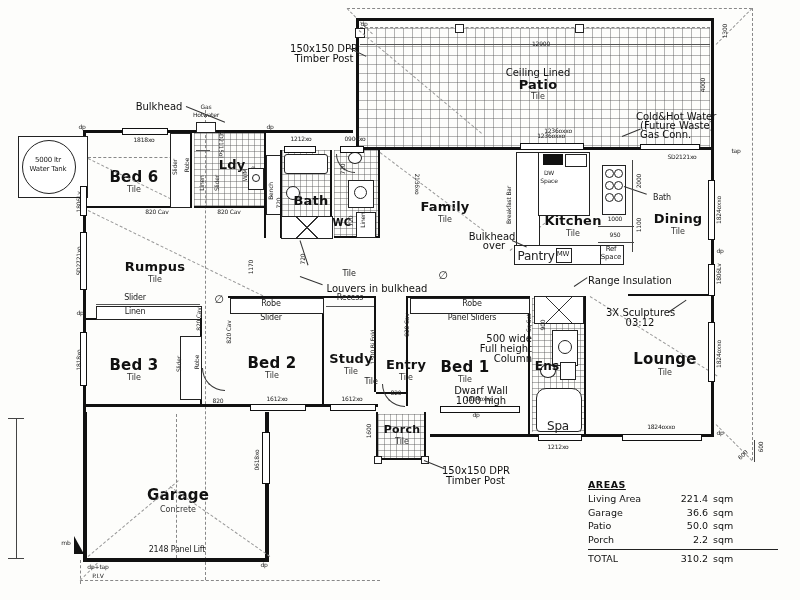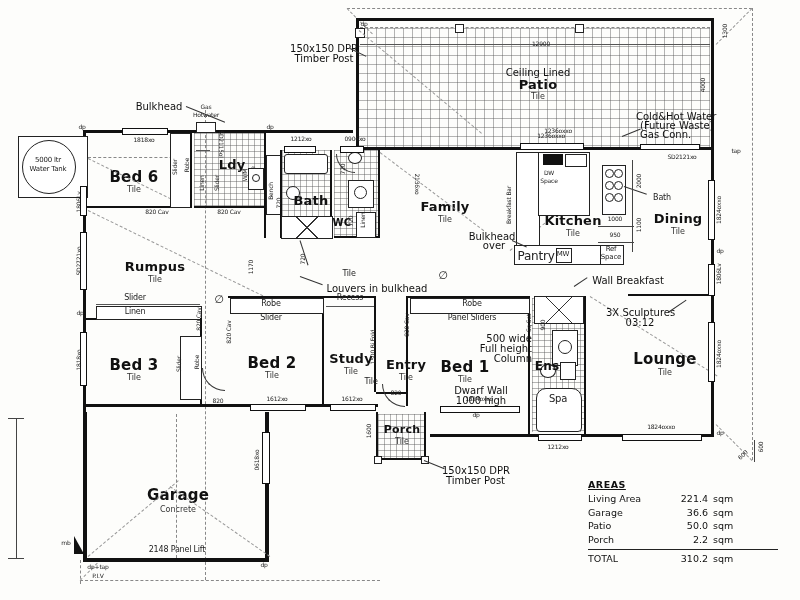--- a/index.html
+++ b/index.html
@@ -227,21 +227,21 @@
   <div class="fix" style="left:556px;top:248px;width:14px;height:13px;"></div>
   <div class="lbl dim" style="left:554px;top:251px;width:18px;font-size:7px;">MW</div>
   <div class="fix" style="left:600px;top:245px;width:22px;height:18px;"></div>
   <div class="lbl dim" style="left:600px;top:246px;width:22px;font-size:7px;">Ref</div>
   <div class="lbl dim" style="left:600px;top:254px;width:22px;font-size:7px;">Space</div>
 
   <div class="lbl note" style="left:466px;top:232px;width:52px;">Bulkhead</div>
   <div class="lbl note" style="left:472px;top:241px;width:44px;">over</div>
   <div class="lead" style="left:512px;top:240px;width:16px;transform:rotate(24deg);"></div>
 
-  <div class="lbl note" style="left:588px;top:276px;width:80px;">Wall Breakfast</div>
+  <div class="lbl note" style="left:588px;top:276px;width:80px;">Range Insulation</div>
   <div class="lead" style="left:574px;top:286px;width:16px;transform:rotate(-34deg);"></div>
 
   <div class="lbl rname" style="left:650px;top:212px;width:56px;">Dining</div>
   <div class="lbl rsub" style="left:650px;top:228px;width:56px;">Tile</div>
   <div class="lbl dim" style="left:654px;top:154px;width:56px;">SD2121xo</div>
   <div class="win" style="left:640px;top:144px;width:58px;height:4px;"></div>
 
   <div class="lbl rname" style="left:120px;top:260px;width:70px;">Rumpus</div>
   <div class="lbl rsub" style="left:120px;top:276px;width:70px;">Tile</div>
   <div class="diag" style="left:88px;top:210px;width:220px;transform:rotate(26deg);"></div>
@@ -335,21 +335,21 @@
   <div class="wall" style="left:584px;top:296px;width:2px;height:138px;"></div>
   <div class="fixd" style="left:534px;top:296px;width:48px;height:26px;"></div>
   <div class="fix" style="left:552px;top:330px;width:24px;height:34px;"></div>
   <div class="circ" style="left:558px;top:340px;width:12px;height:12px;"></div>
   <div class="oval" style="left:540px;top:364px;width:14px;height:12px;"></div>
   <div class="fix" style="left:560px;top:362px;width:14px;height:16px;"></div>
   <div class="lbl rname" style="left:530px;top:360px;width:34px;font-size:12px;">Ens</div>
   <div class="lbl dim vert" style="left:526px;top:338px;width:30px;">Sq Set</div>
   <div class="lbl dim vert" style="left:540px;top:338px;width:26px;">900</div>
   <div class="fix" style="left:536px;top:388px;width:44px;height:42px;border-radius:10px 10px 4px 4px;"></div>
-  <div class="lbl dim" style="left:540px;top:394px;width:36px;font-size:10px;">Spa</div>
+  <div class="lbl dim" style="left:540px;top:420px;width:36px;font-size:12px;">Spa</div>
   <div class="win" style="left:538px;top:434px;width:42px;height:5px;"></div>
   <div class="lbl dim" style="left:534px;top:444px;width:48px;">1212xo</div>
 
   <div class="wall" style="left:628px;top:294px;width:84px;height:2px;"></div>
   <div class="lbl rname big" style="left:630px;top:352px;width:70px;">Lounge</div>
   <div class="lbl rsub" style="left:630px;top:369px;width:70px;">Tile</div>
   <div class="diag" style="left:590px;top:296px;width:150px;transform:rotate(32deg);"></div>
   <div class="lbl note" style="left:606px;top:308px;width:66px;">3X Sculptures</div>
   <div class="lbl note" style="left:616px;top:318px;width:48px;">03:12</div>
   <div class="lead" style="left:668px;top:312px;width:22px;transform:rotate(-34deg);"></div>

